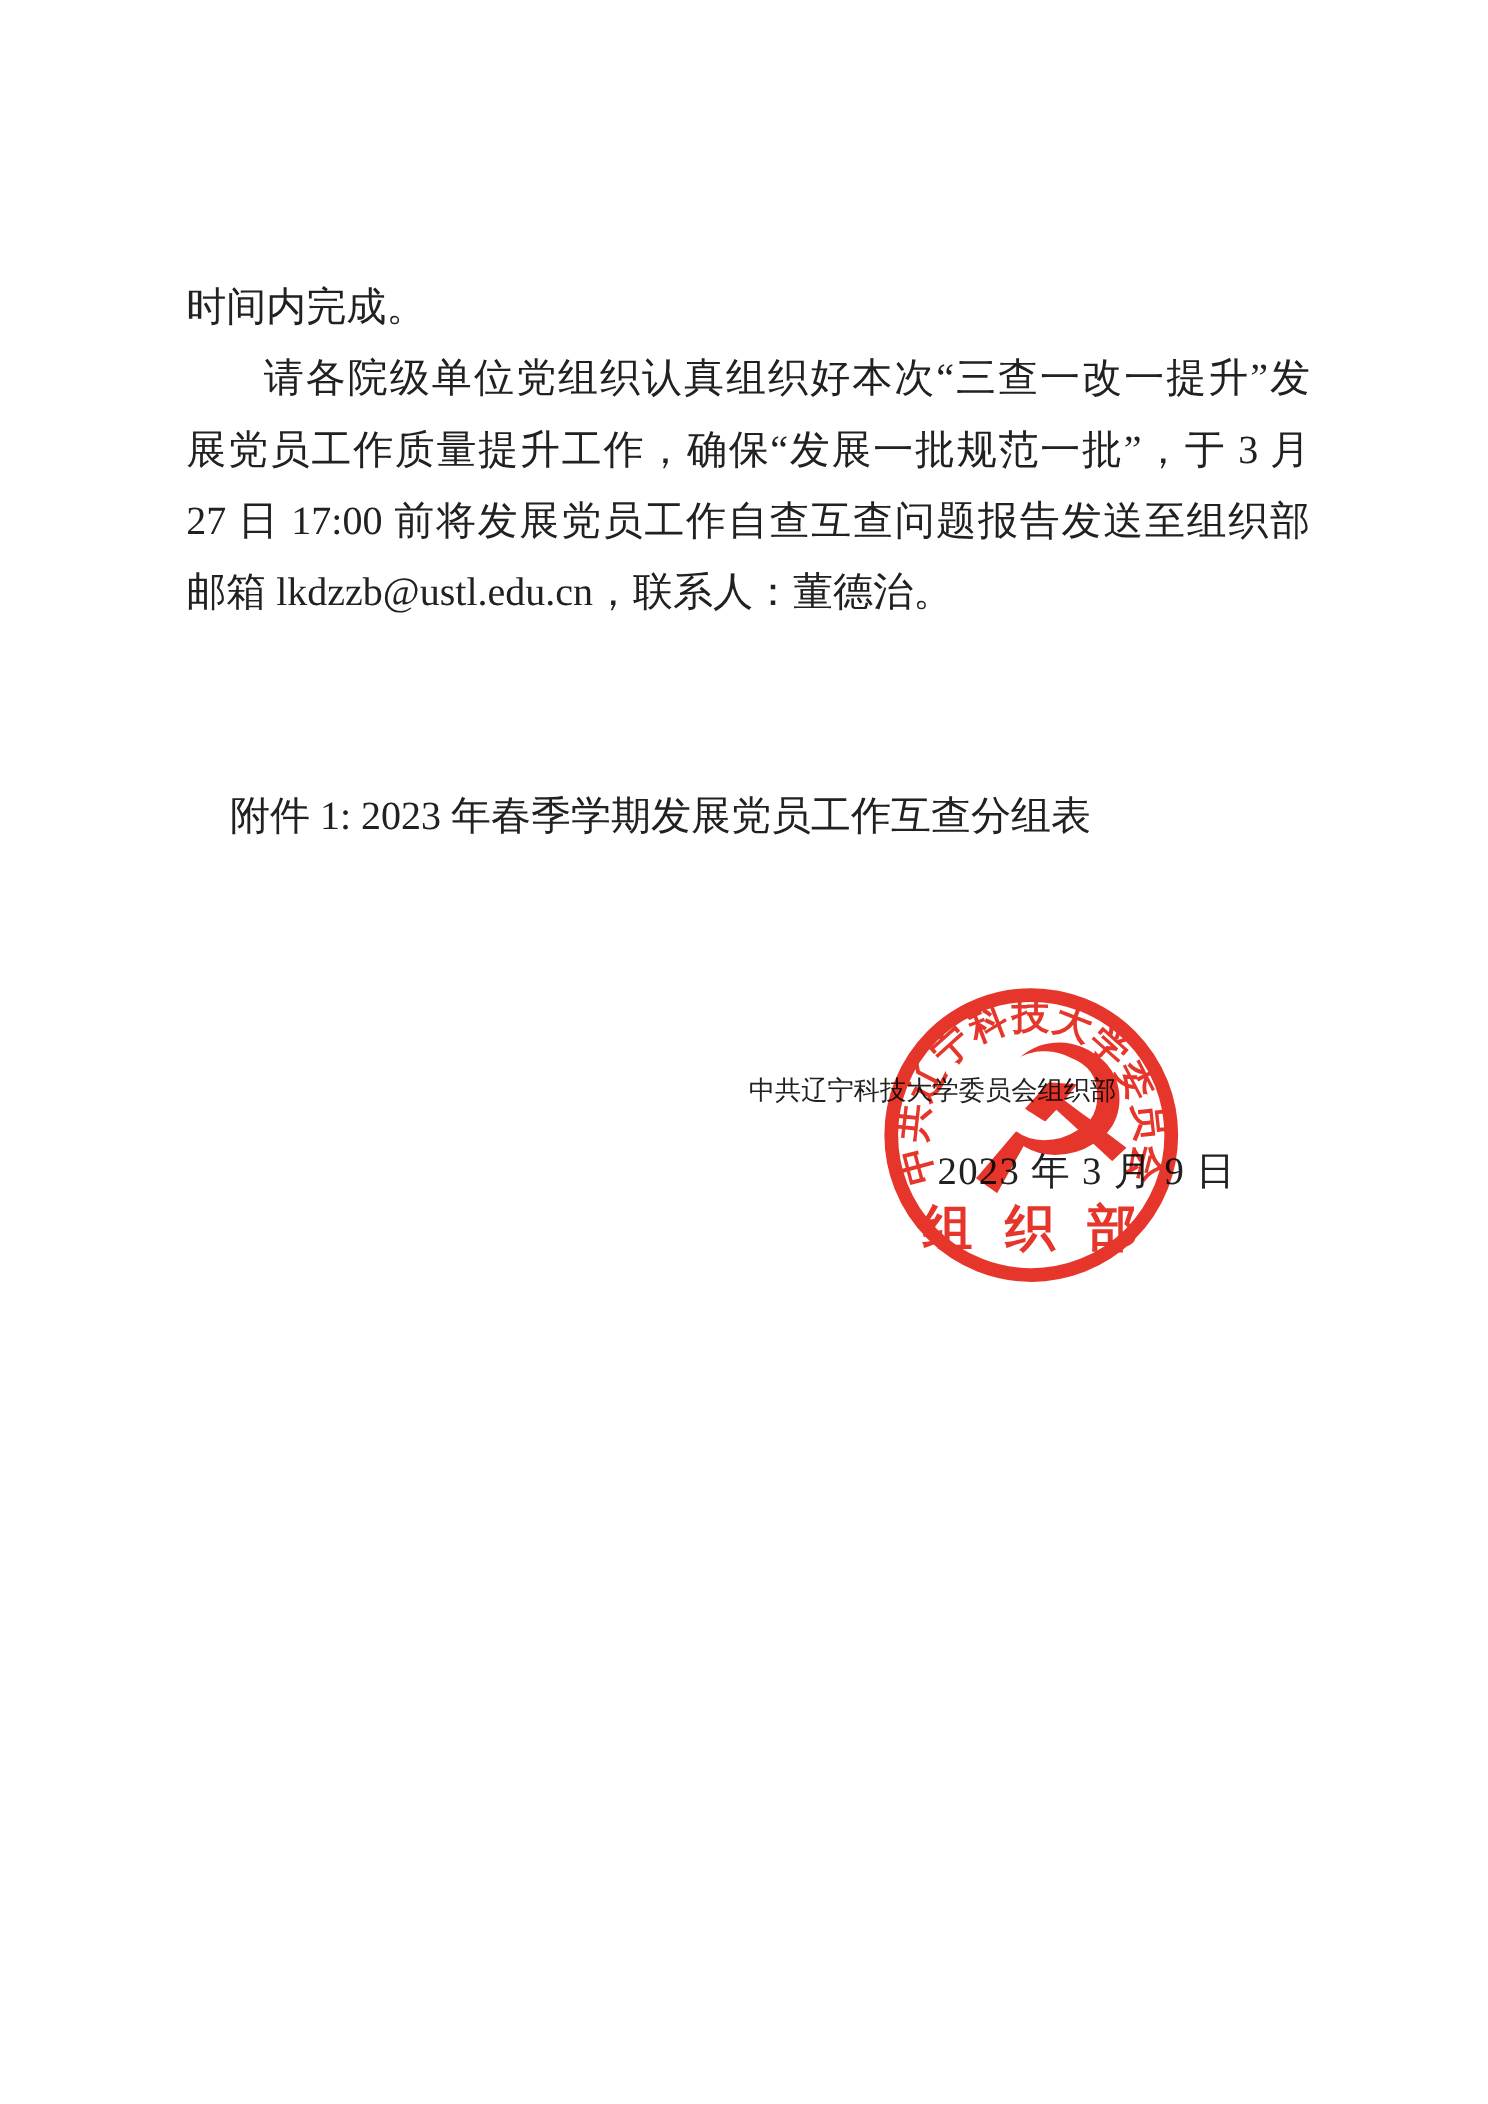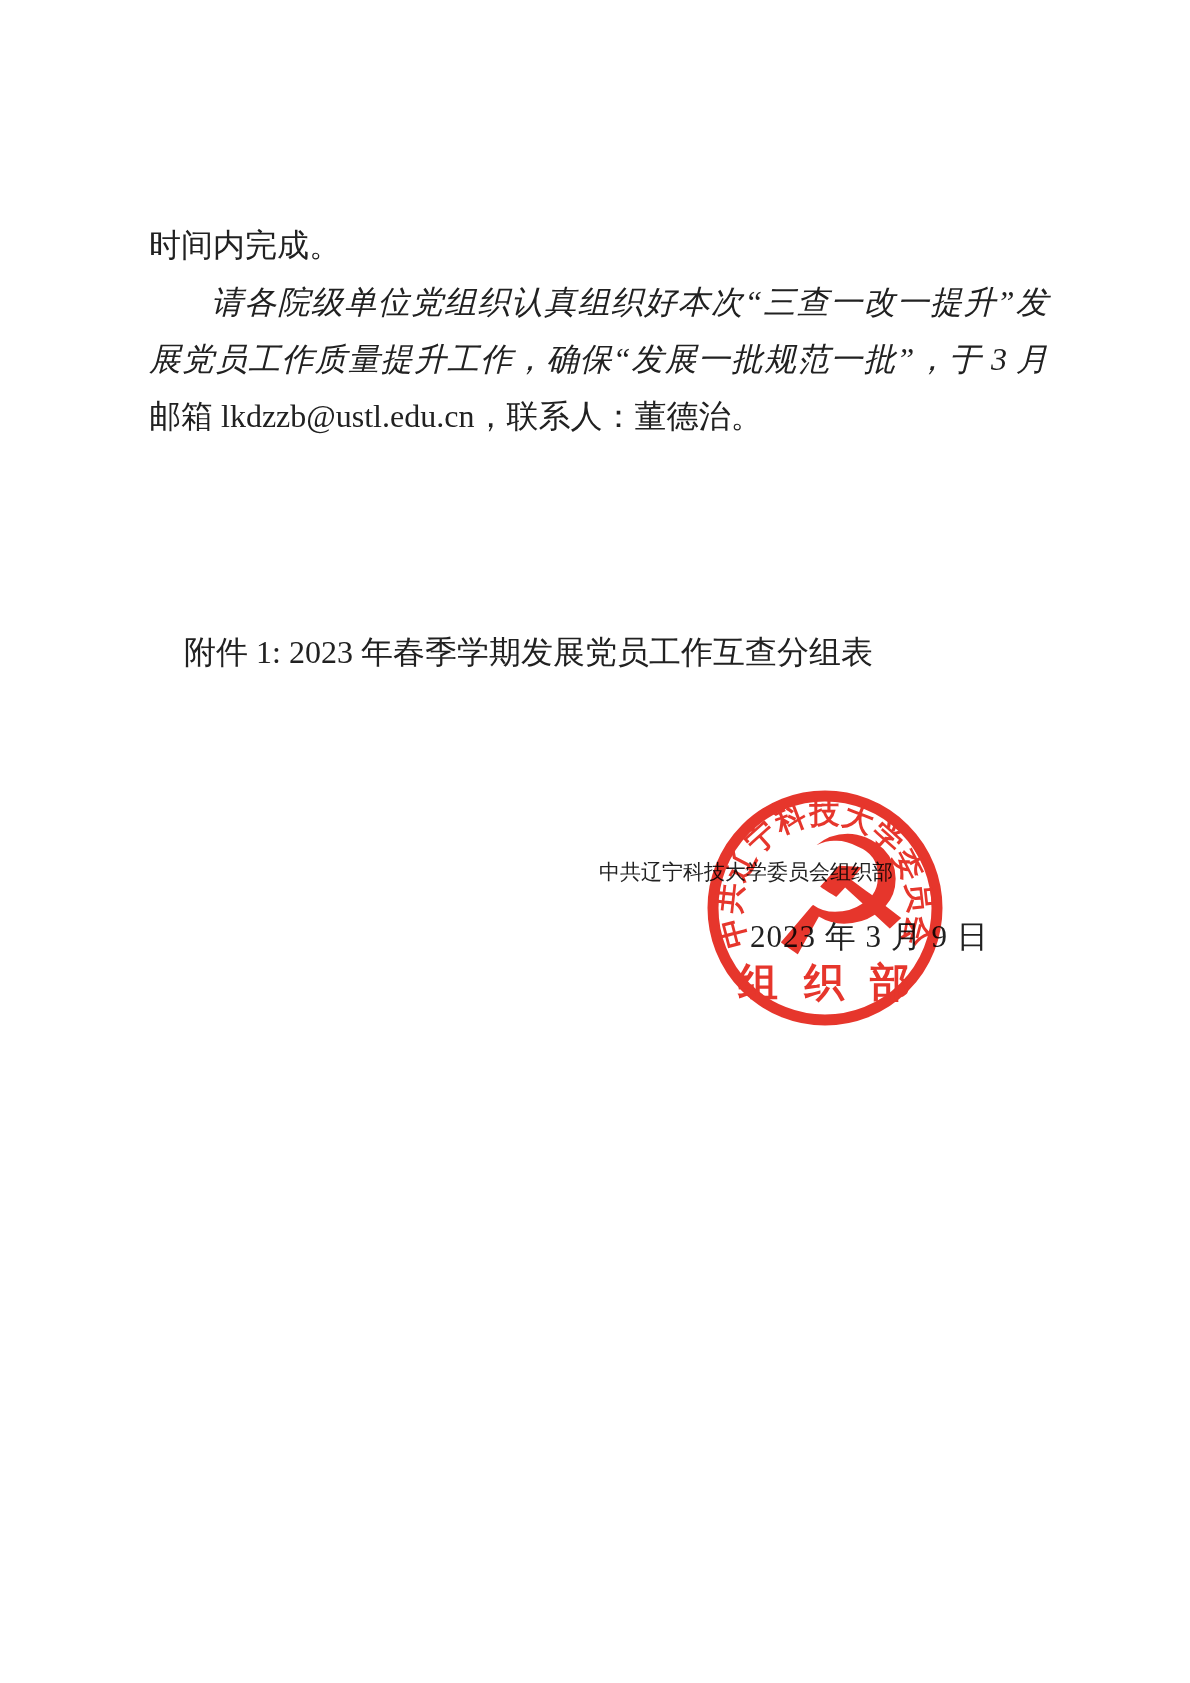--- a/index.html
+++ b/index.html
@@ -18,21 +18,20 @@
     top: 217px;
     width: 899px;
     font-size: 32px;
     line-height: 57px;
   }
   .line { white-space: nowrap; }
   .fill {
     white-space: normal;
     text-align: justify;
     text-align-last: justify;
-    font-style: italic;
   }
   .indent { text-indent: 62px; }
   .attachments {
     position: absolute;
     left: 184px;
     top: 624px;
     width: 900px;
     font-size: 32px;
     line-height: 57px;
   }
@@ -75,20 +74,21 @@
 </style>
 </head>
 <body>
 
 <div class="page">
 
   <div class="body-text">
     <div class="line">时间内完成。</div>
     <div class="fill indent">请各院级单位党组织认真组织好本次“三查一改一提升”发</div>
     <div class="fill">展党员工作质量提升工作，确保“发展一批规范一批”，于 3 月</div>
+    <div class="fill">27 日 17:00 前将发展党员工作自查互查问题报告发送至组织部</div>
     <div class="line">邮箱 lkdzzb@ustl.edu.cn，联系人：董德治。</div>
   </div>
 
   <div class="attachments">
     <div class="line">附件 1: 2023 年春季学期发展党员工作互查分组表</div>
   </div>
 
   <div class="signature-org">中共辽宁科技大学委员会组织部</div>
   <div class="signature-date">2023 年 3 月 9 日</div>
 

